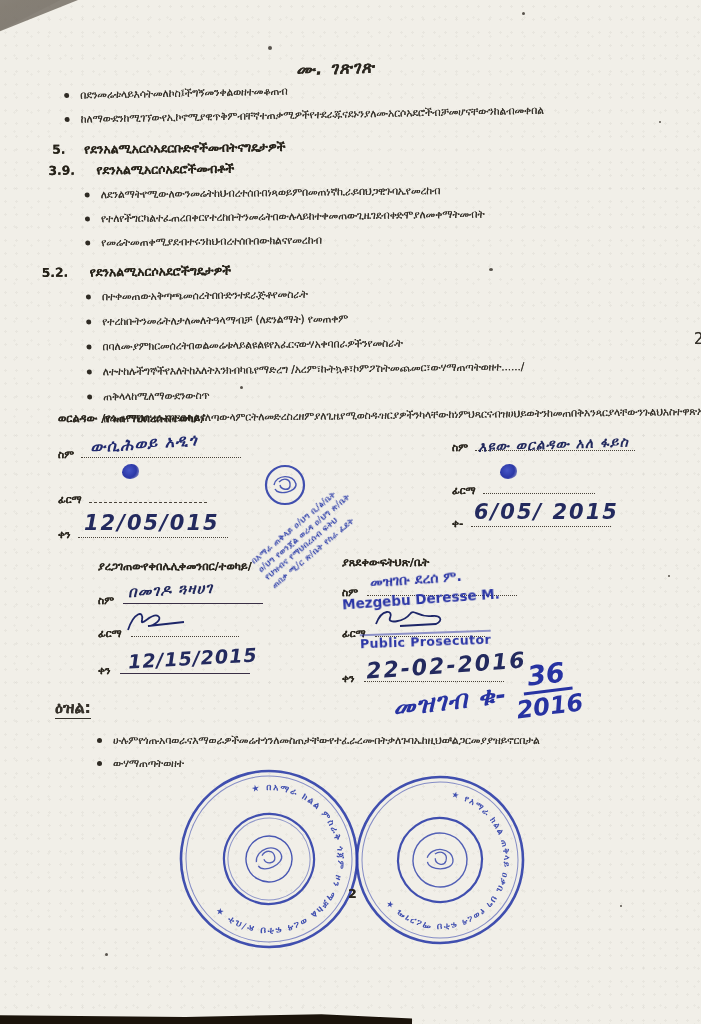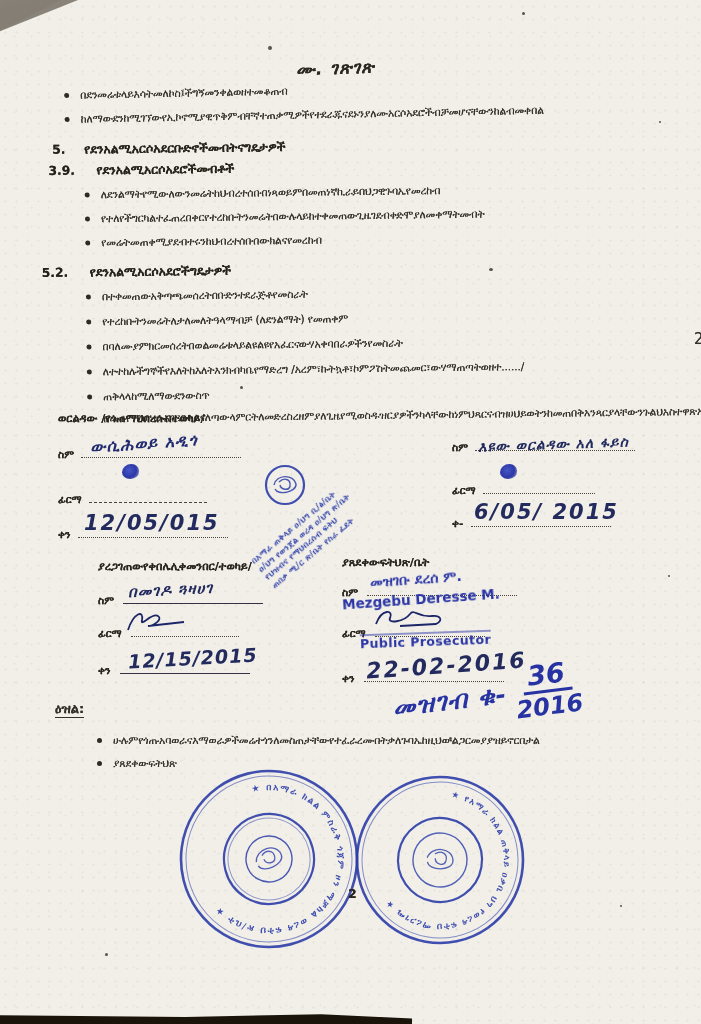--- a/index.html
+++ b/index.html
@@ -214,29 +214,29 @@
 
   <div class="abs bignote" style="left:392px;top:668px;transform:rotate(-7deg);display:flex;align-items:center;gap:8px;">
     <span style="font-size:25px;letter-spacing:1px;">መዝገብ ቁ-</span>
     <span style="display:inline-flex;flex-direction:column;align-items:center;line-height:1;">
       <span style="font-size:27px;border-bottom:3px solid #2733a2;padding:0 6px 2px;">36</span>
       <span style="font-size:24px;padding-top:2px;">2016</span>
     </span>
   </div>
 
   <div class="abs" style="left:55px;top:698px;width:620px;">
-    <span class="amh fuzz" style="font-size:13px;font-weight:bold;border-bottom:1.6px solid #33302a;padding-bottom:1px;">ዕዝል:</span>
+    <span class="amh fuzz" style="font-size:16px;font-weight:bold;border-bottom:1.6px solid #33302a;padding-bottom:1px;">ዕዝል:</span>
     <div style="margin-left:42px;margin-top:16px;">
       <div class="brow">
         <span class="bdot"></span>
         <span class="amh btxt fuzz">ሁሉምየጎጡአባወራናእማወራዎችመሬተጎንለመስጠታቸውየተፈራረሙበትቃለጉባኤከዚህውልጋርመያያዝይኖርበታል</span>
       </div>
       <div class="brow" style="margin-top:8px;">
         <span class="bdot"></span>
-        <span class="amh btxt fuzz">ያጸደቀውፍትህጽ</span>
+        <span class="amh btxt fuzz">ውሃማጠጣትወዘተ</span>
       </div>
     </div>
   </div>
 
   <svg class="abs" style="left:176px;top:766px;transform:rotate(-14deg);" width="186" height="186" viewBox="0 0 186 186">
     <circle cx="93" cy="93" r="88" fill="none" stroke="#2c3da9" stroke-width="2.6" opacity=".9"></circle>
     <circle cx="93" cy="93" r="83" fill="none" stroke="#2c3da9" stroke-width="1" opacity=".55"></circle>
     <defs>
         <path id="ringL" d="M93,24 a69,69 0 1,1 -0.01,0" fill="none"></path>
       </defs>

